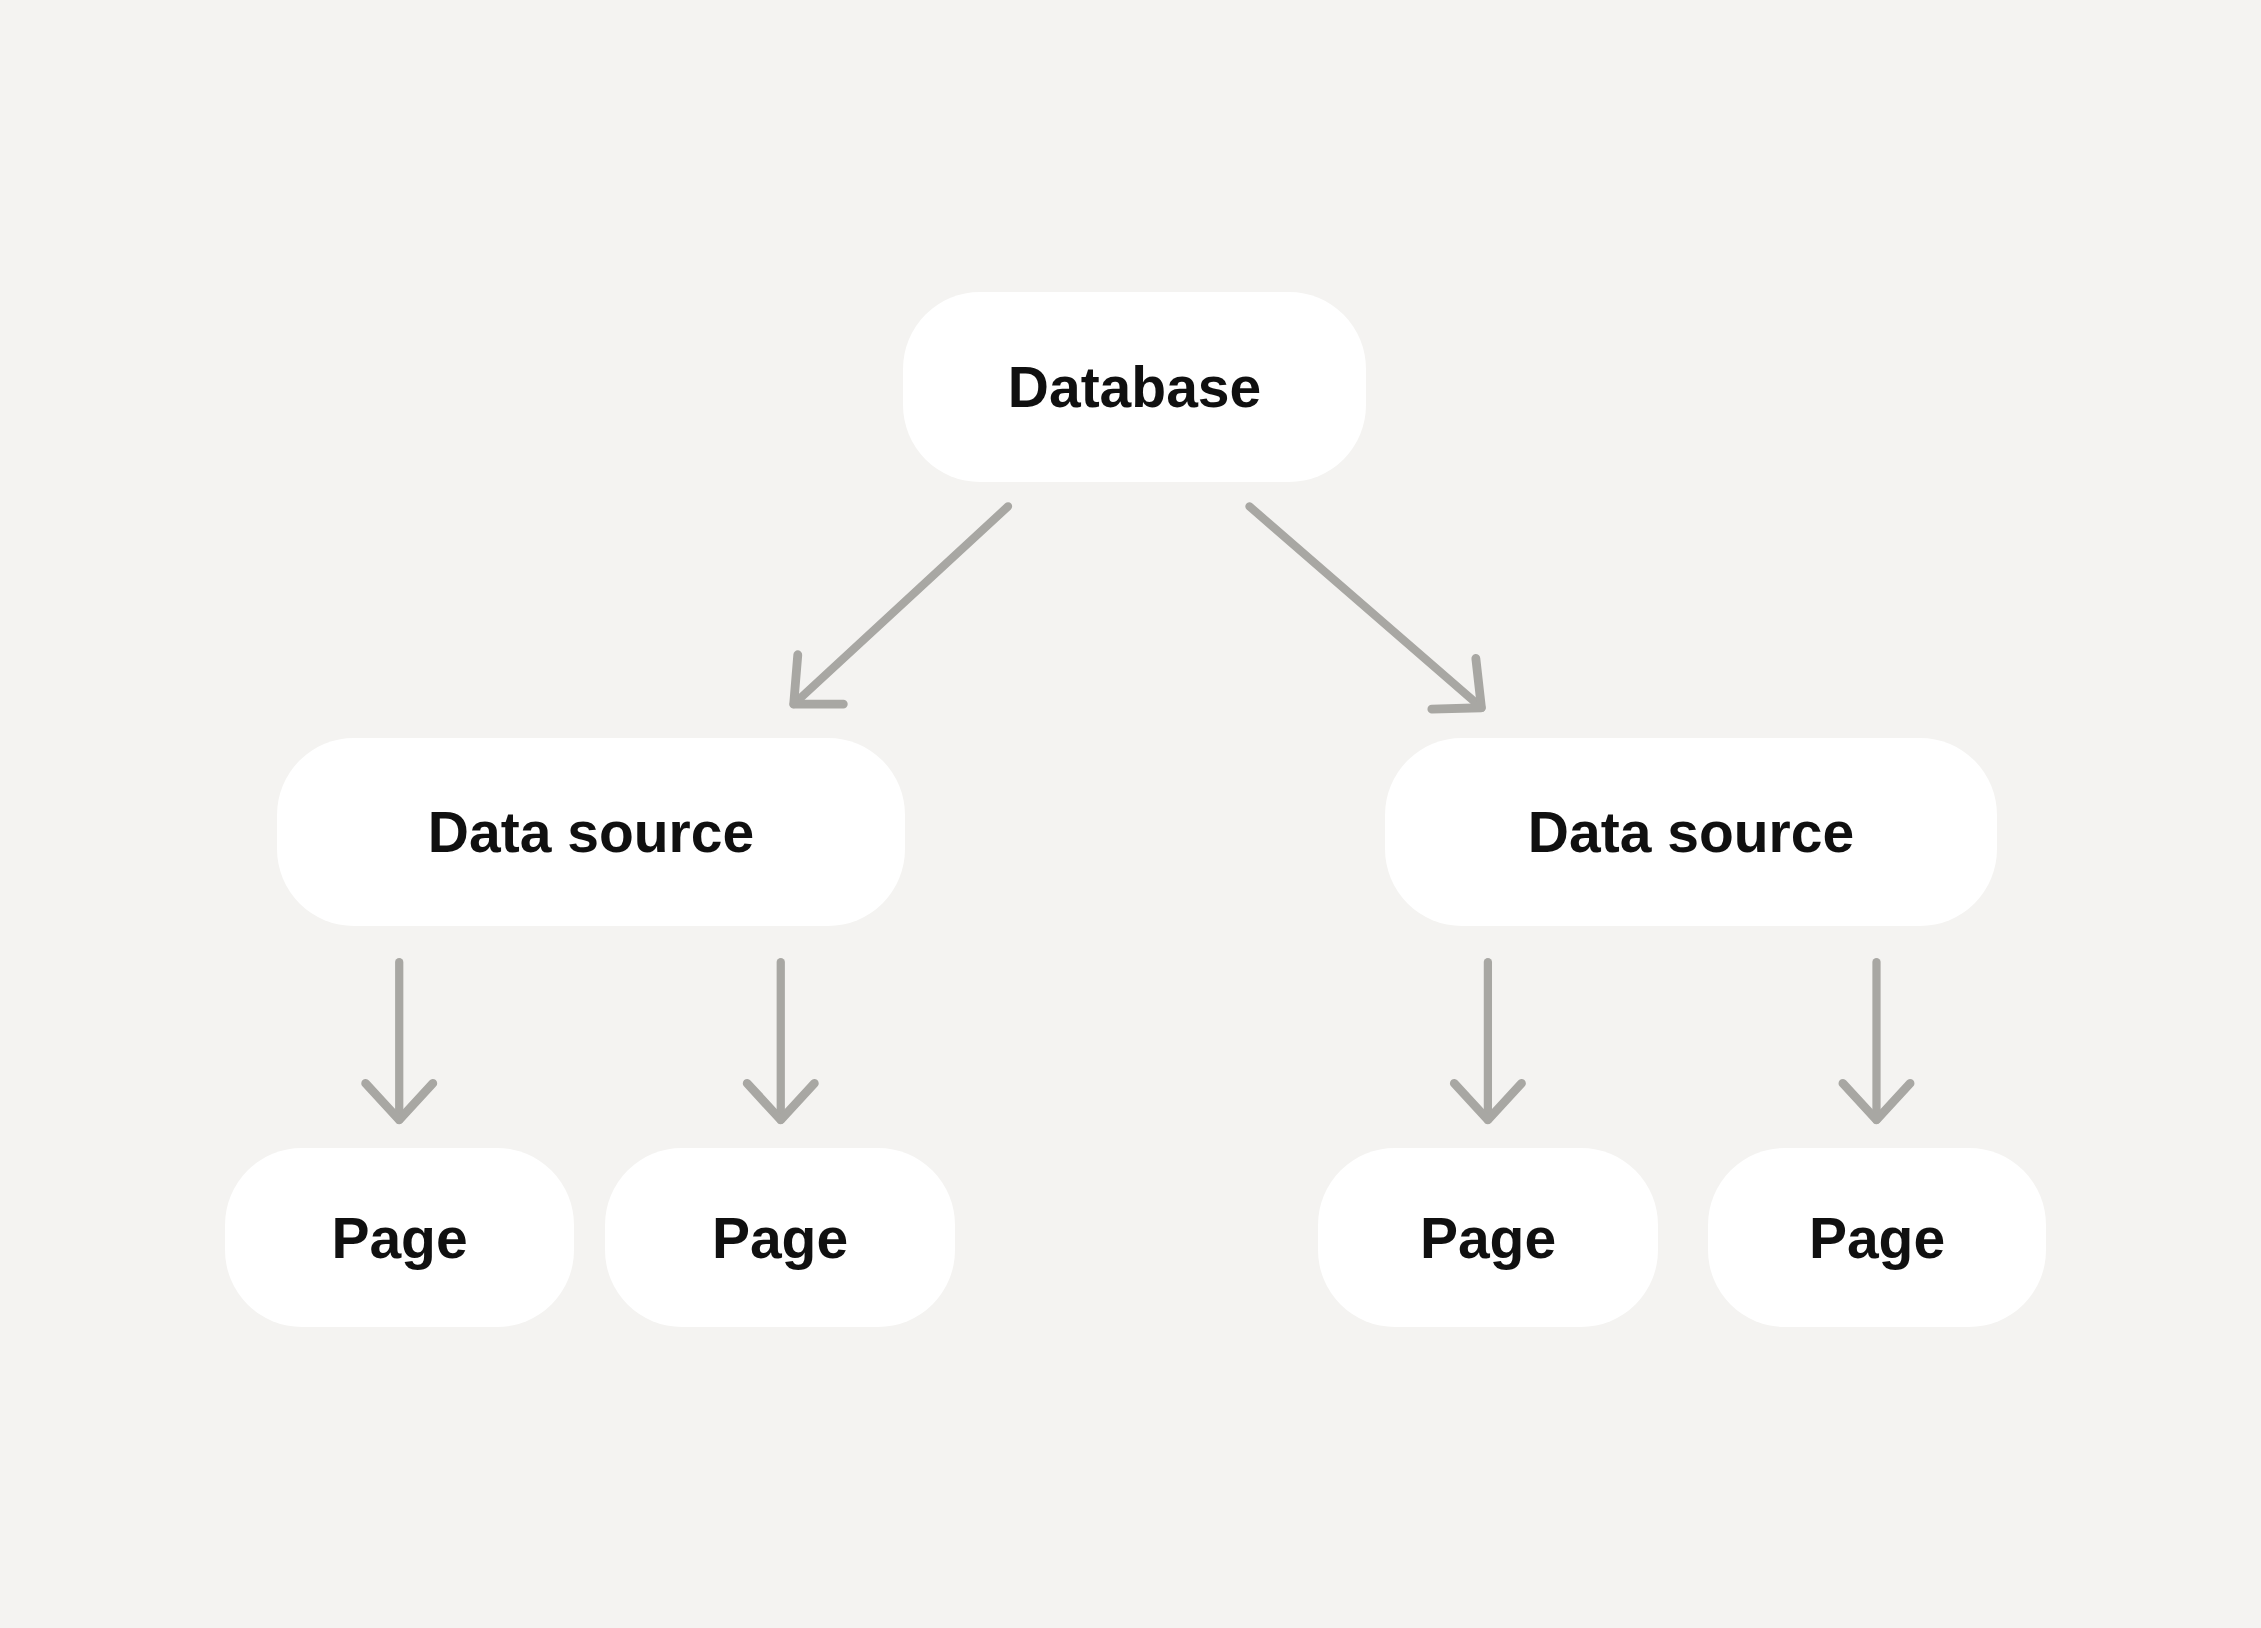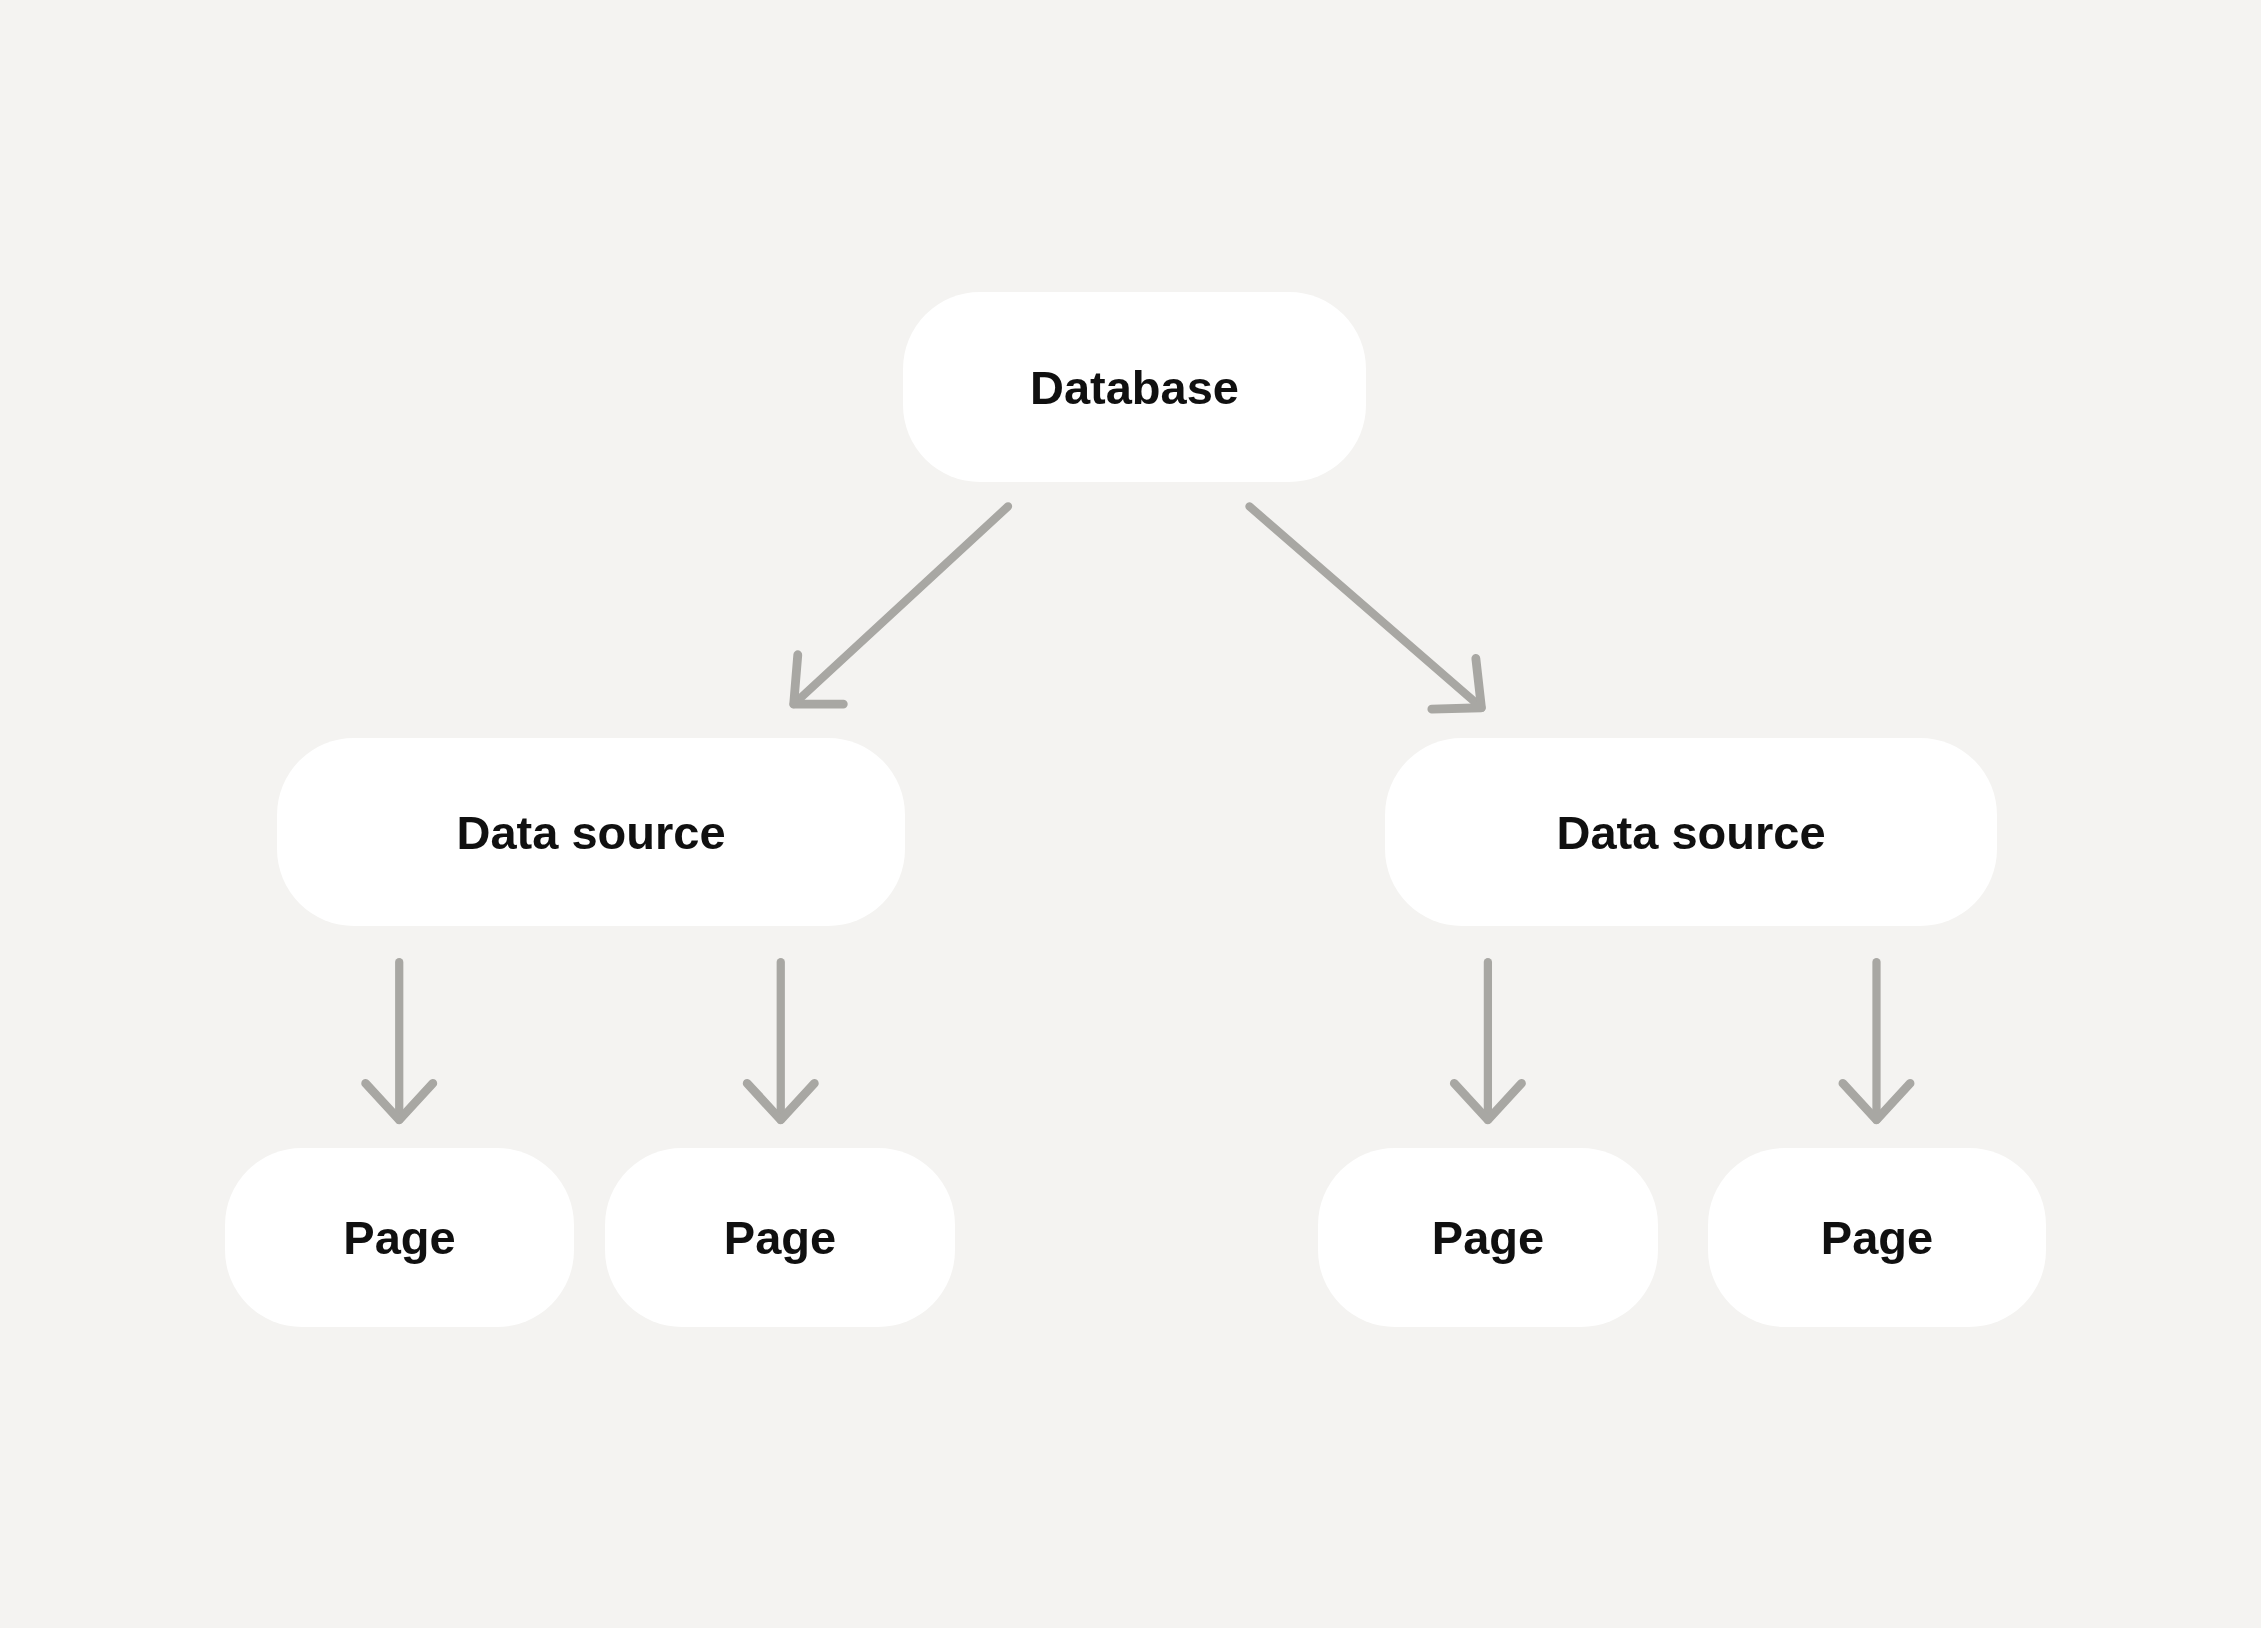--- a/index.html
+++ b/index.html
@@ -47,21 +47,21 @@
   }
   .node {
     position: absolute;
     background: var(--node-fill);
     border-radius: 77px;
     display: flex;
     align-items: center;
     justify-content: center;
     color: var(--text);
     font-weight: 700;
-    font-size: 47px;
+    font-size: 57px;
     letter-spacing: 0px;
     white-space: nowrap;
   }
   .node-database   { left: 903px; top: 292px;  width: 463px;  height: 190px; }
   .node-ds-left    { left: 277px;  top: 738px; width: 628px; height: 188px; }
   .node-ds-right   { left: 1385px; top: 738px; width: 612px; height: 188px; }
   .node-page-1     { left: 225px;  top: 1148px; width: 349px;  height: 179px; }
   .node-page-2     { left: 605px; top: 1148px; width: 350px;  height: 179px; }
   .node-page-3     { left: 1318px; top: 1148px; width: 340px;  height: 179px; }
   .node-page-4     { left: 1708px; top: 1148px; width: 338px;  height: 179px; }

